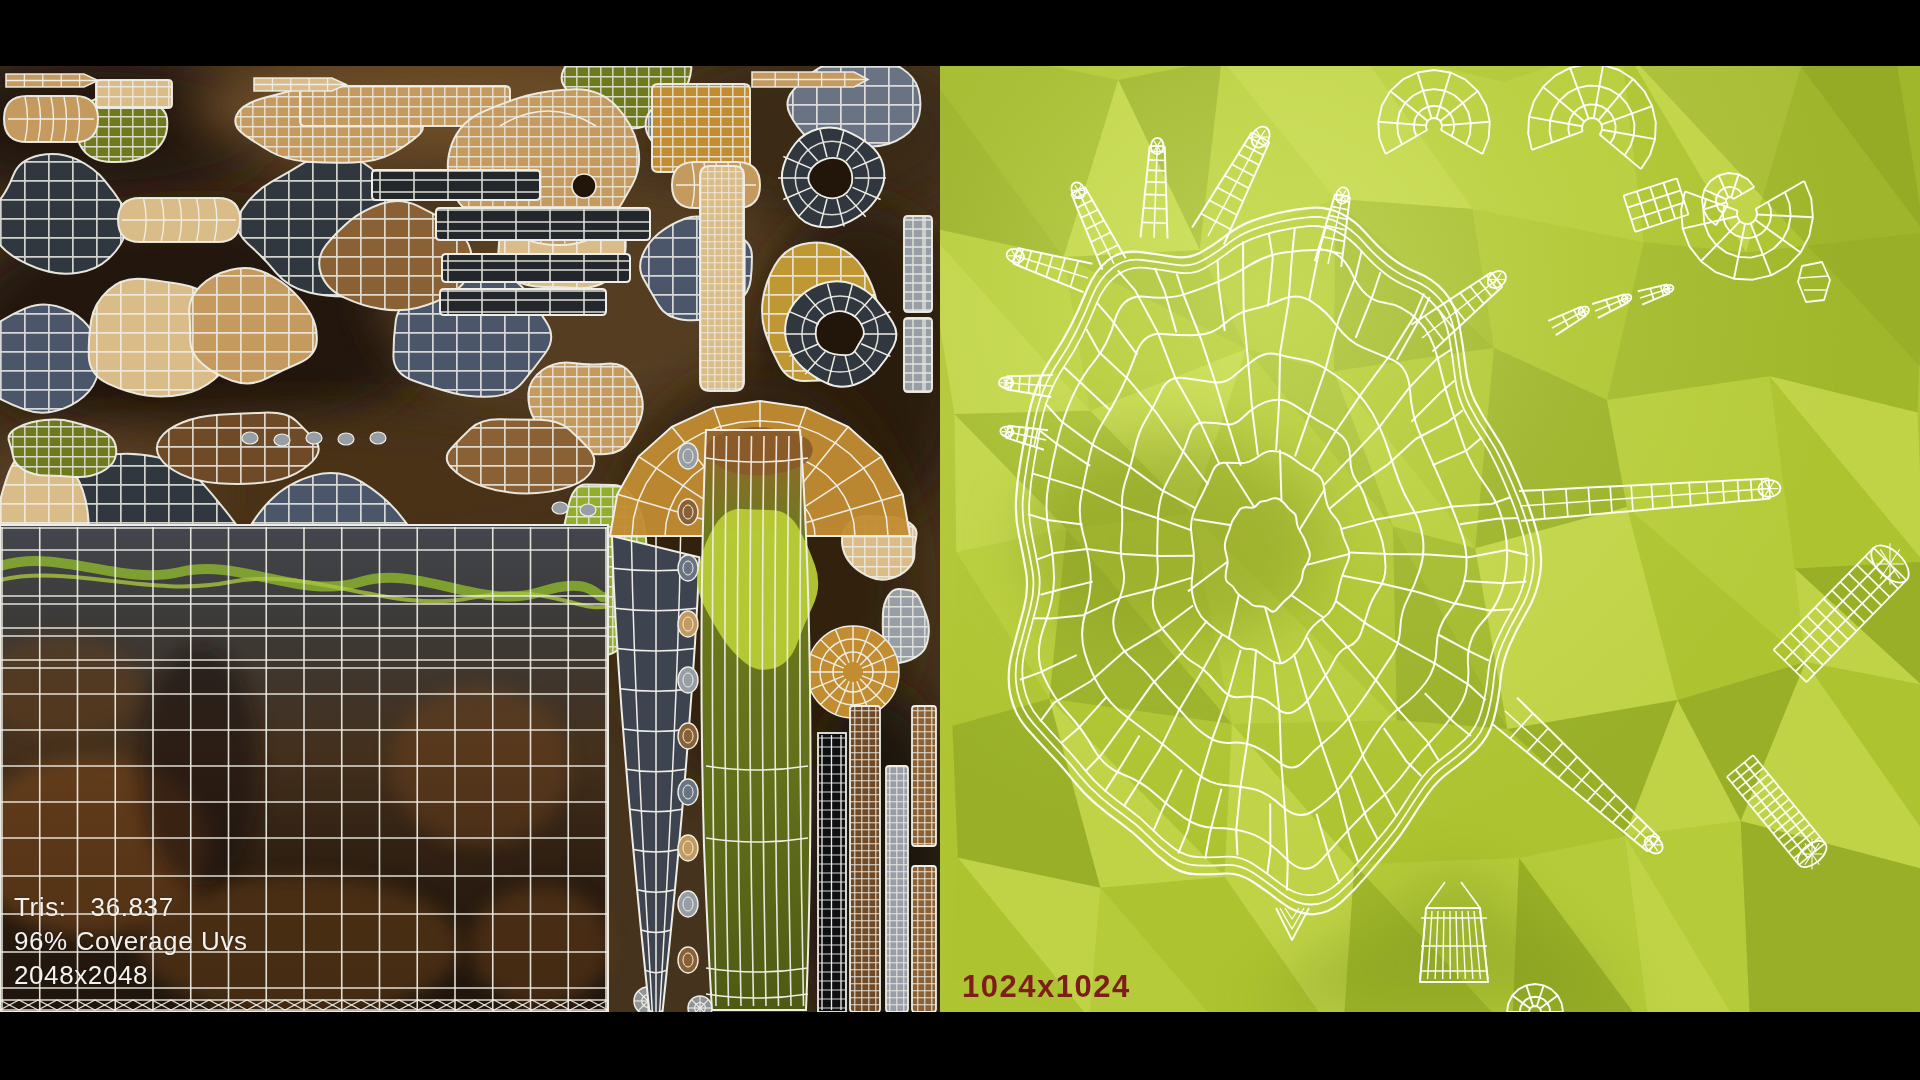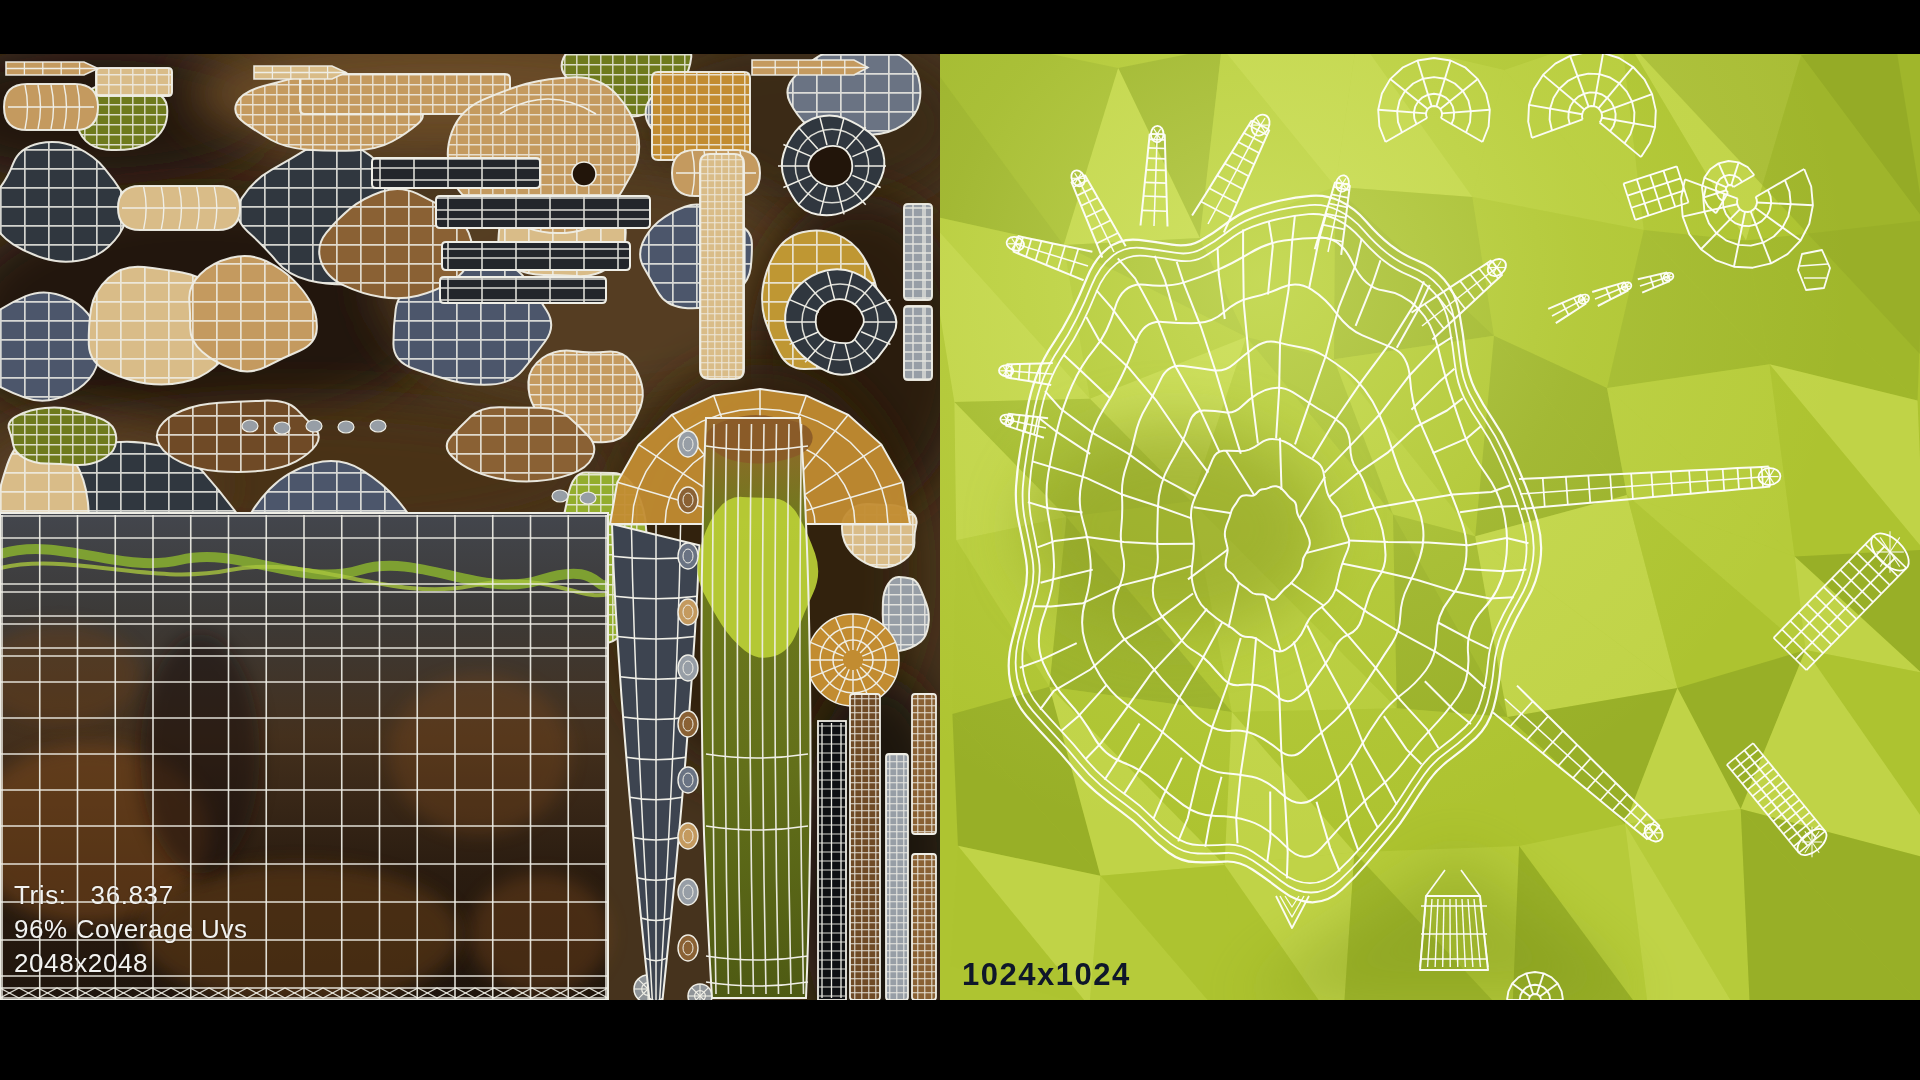--- a/index.html
+++ b/index.html
@@ -1,21 +1,21 @@
 <!DOCTYPE html>
 <html><head>
 <meta charset="utf-8">
 <style>
   html,body{margin:0;padding:0;background:#000;}
   .stage{position:relative;width:1920px;height:1080px;background:#000;overflow:hidden;
          font-family:"Liberation Sans","DejaVu Sans",sans-serif;}
   .bar{position:absolute;left:0;width:1920px;background:#000;}
   .bar.top{top:0;height:66px;}
   .bar.bottom{top:1012px;height:68px;}
-  .panel{position:absolute;top:54px;height:946px;overflow:hidden;}
+  .panel{position:absolute;top:66px;height:946px;overflow:hidden;}
   .panel.left{left:0;width:940px;background:#46331d;}
   .panel.right{left:940px;width:980px;background:#aec431;}
   .art{position:absolute;left:0;top:0;width:100%;height:100%;display:block;}
   .stats{position:absolute;left:14px;top:824px;color:#f2f2f0;font-size:26px;line-height:34px;
          letter-spacing:.6px;text-shadow:0 0 2px rgba(0,0,0,.35);white-space:nowrap;}
   .stats .val{margin-left:24px;}
   .res{position:absolute;left:22px;top:903px;color:#fff;font-size:31px;font-weight:bold;
        letter-spacing:1.5px;white-space:nowrap;}
 </style>
 </head>
@@ -1052,17 +1052,17 @@
           <line x1="590.1458980337503" y1="942.4732884862451" x2="572.3475241575014" y2="929.5420129358107" stroke="#fefefa" stroke-width="1.9" opacity="0.96"></line>
           <line x1="593.1458980337503" y1="940.293660902229" x2="586.3475241575014" y2="919.3704175437357" stroke="#fefefa" stroke-width="1.9" opacity="0.96"></line>
           <line x1="596.8541019662497" y1="940.2936609022291" x2="603.6524758424986" y2="919.3704175437357" stroke="#fefefa" stroke-width="1.9" opacity="0.96"></line>
           <line x1="599.8541019662497" y1="942.4732884862451" x2="617.6524758424986" y2="929.5420129358107" stroke="#fefefa" stroke-width="1.9" opacity="0.96"></line>
           <line x1="601" y1="946" x2="623" y2="946" stroke="#fefefa" stroke-width="1.9" opacity="0.96"></line>
           <path d="M589.0 946.0L589.3 944.1L590.1 942.5L591.5 941.1L593.1 940.3L595.0 940.0L596.9 940.3L598.5 941.1L599.9 942.5L600.7 944.1L601.0 946.0" fill="none" stroke="#fefefa" stroke-width="1.9" opacity="0.96" stroke-linejoin="round"></path>
           <path d="M579.8 946.0L580.5 941.3L582.7 937.0L586.0 933.7L590.3 931.5L595.0 930.8L599.7 931.5L604.0 933.7L607.3 937.0L609.5 941.3L610.2 946.0" fill="none" stroke="#fefefa" stroke-width="1.9" opacity="0.96" stroke-linejoin="round"></path>
           <path d="M567.0 946.0L568.4 937.3L572.3 929.5L578.5 923.3L586.3 919.4L595.0 918.0L603.7 919.4L611.5 923.3L617.7 929.5L621.6 937.3L623.0 946.0" fill="none" stroke="#fefefa" stroke-width="1.9" opacity="0.96" stroke-linejoin="round"></path>
         </g>
       </svg>
-    <div class="res" style="color: #0f172a;">1024x1024</div>
+    <div class="res" style="color: #7f1d1d;">1024x1024</div>
   </div>
 
   <div class="bar bottom"></div>
 </div>
 
 </body></html>

